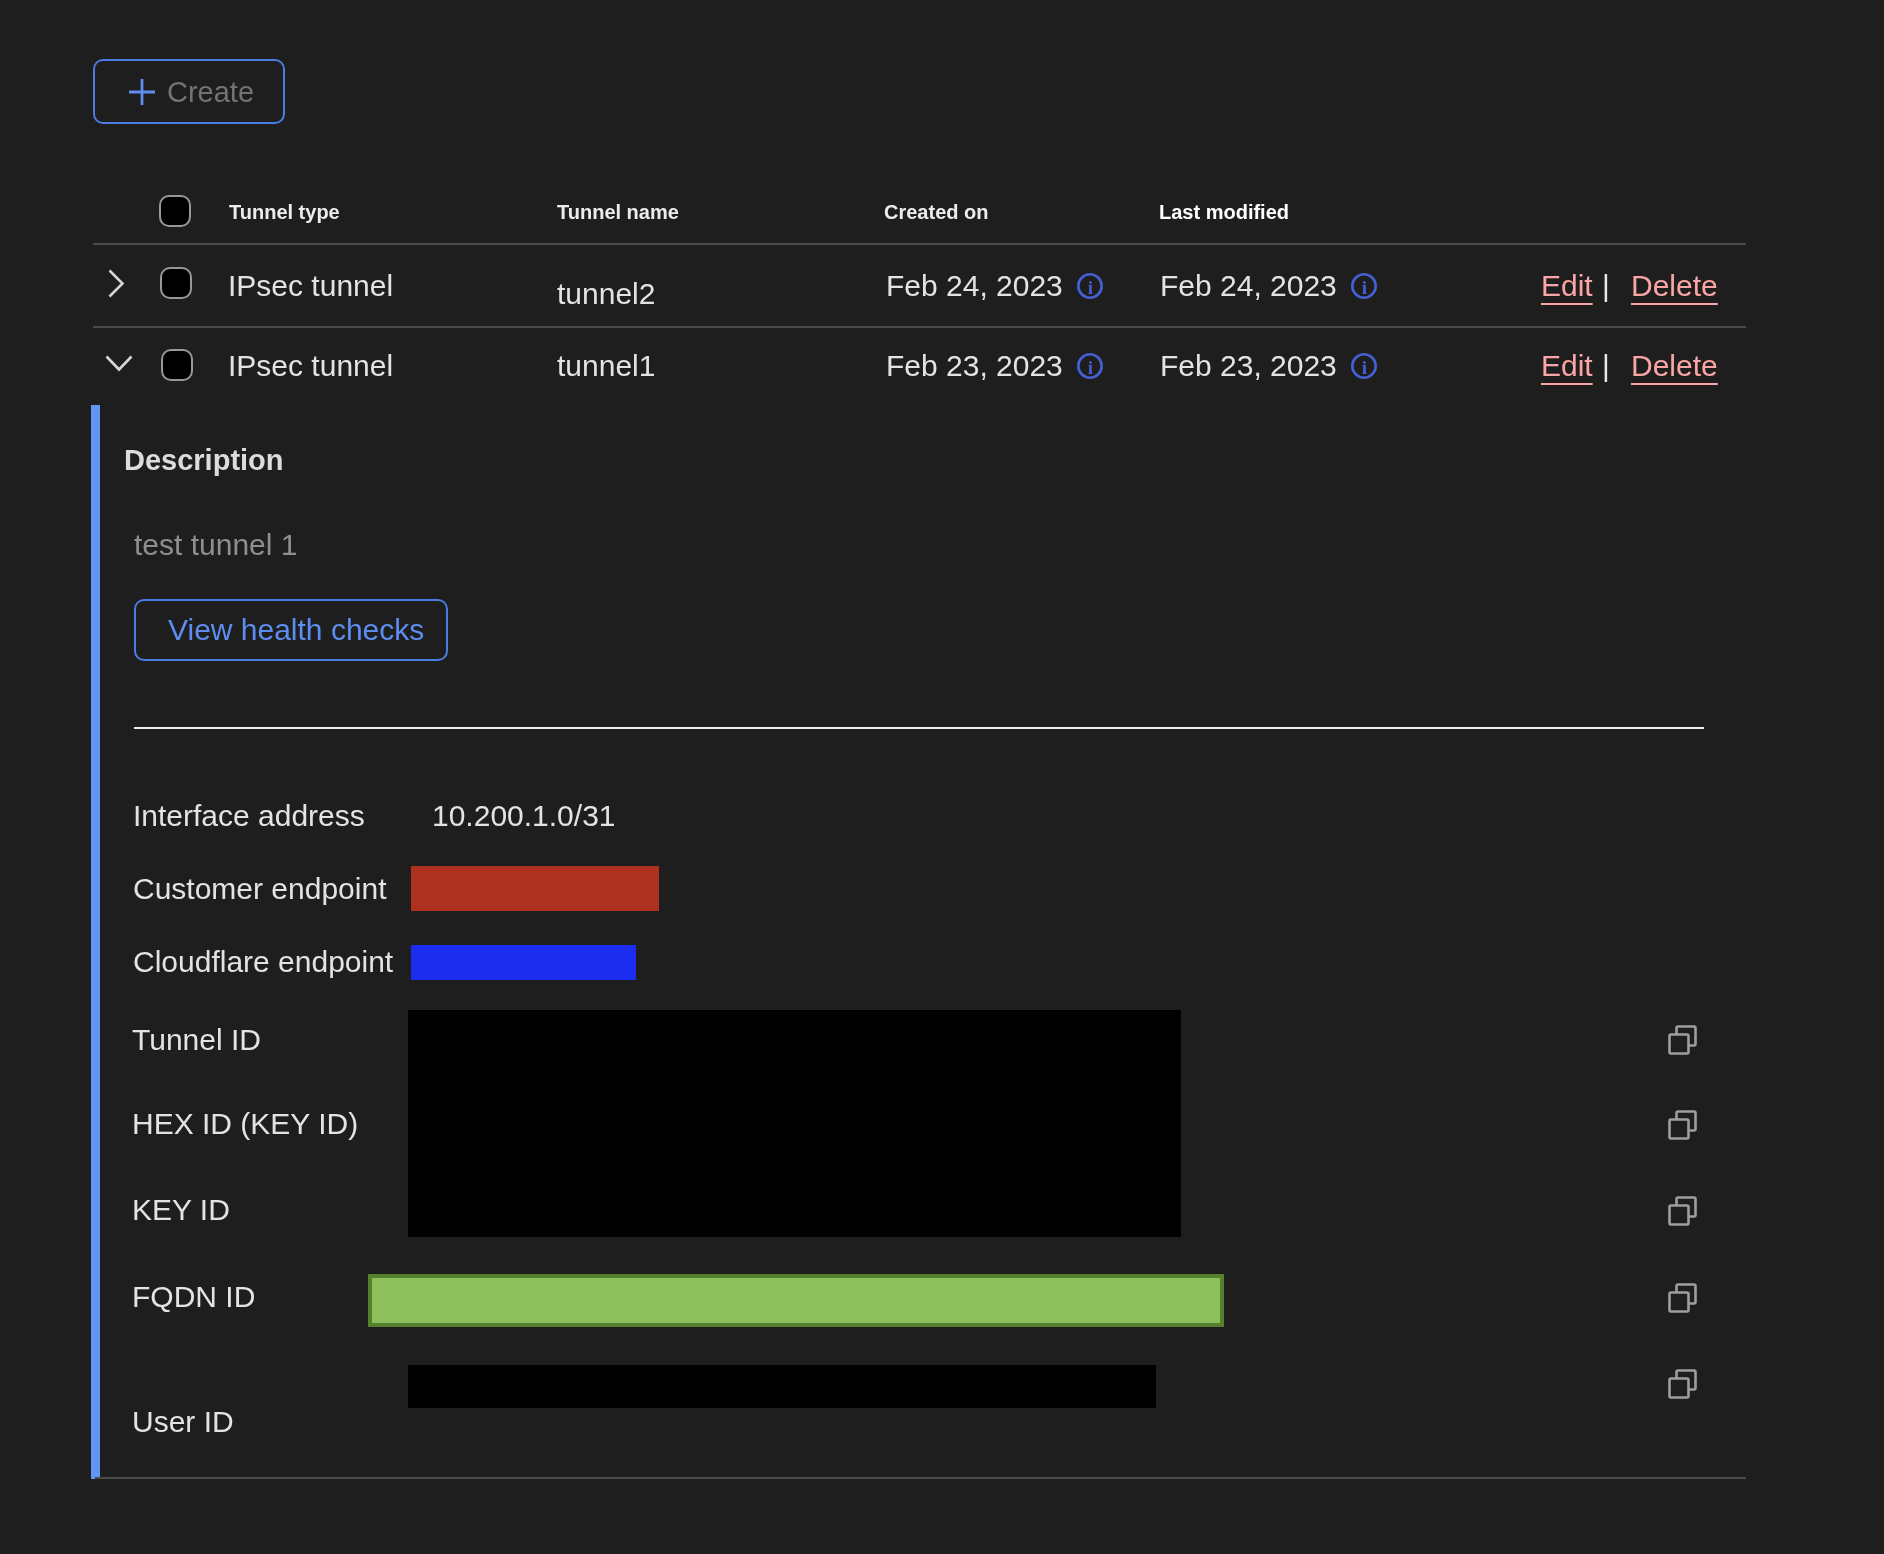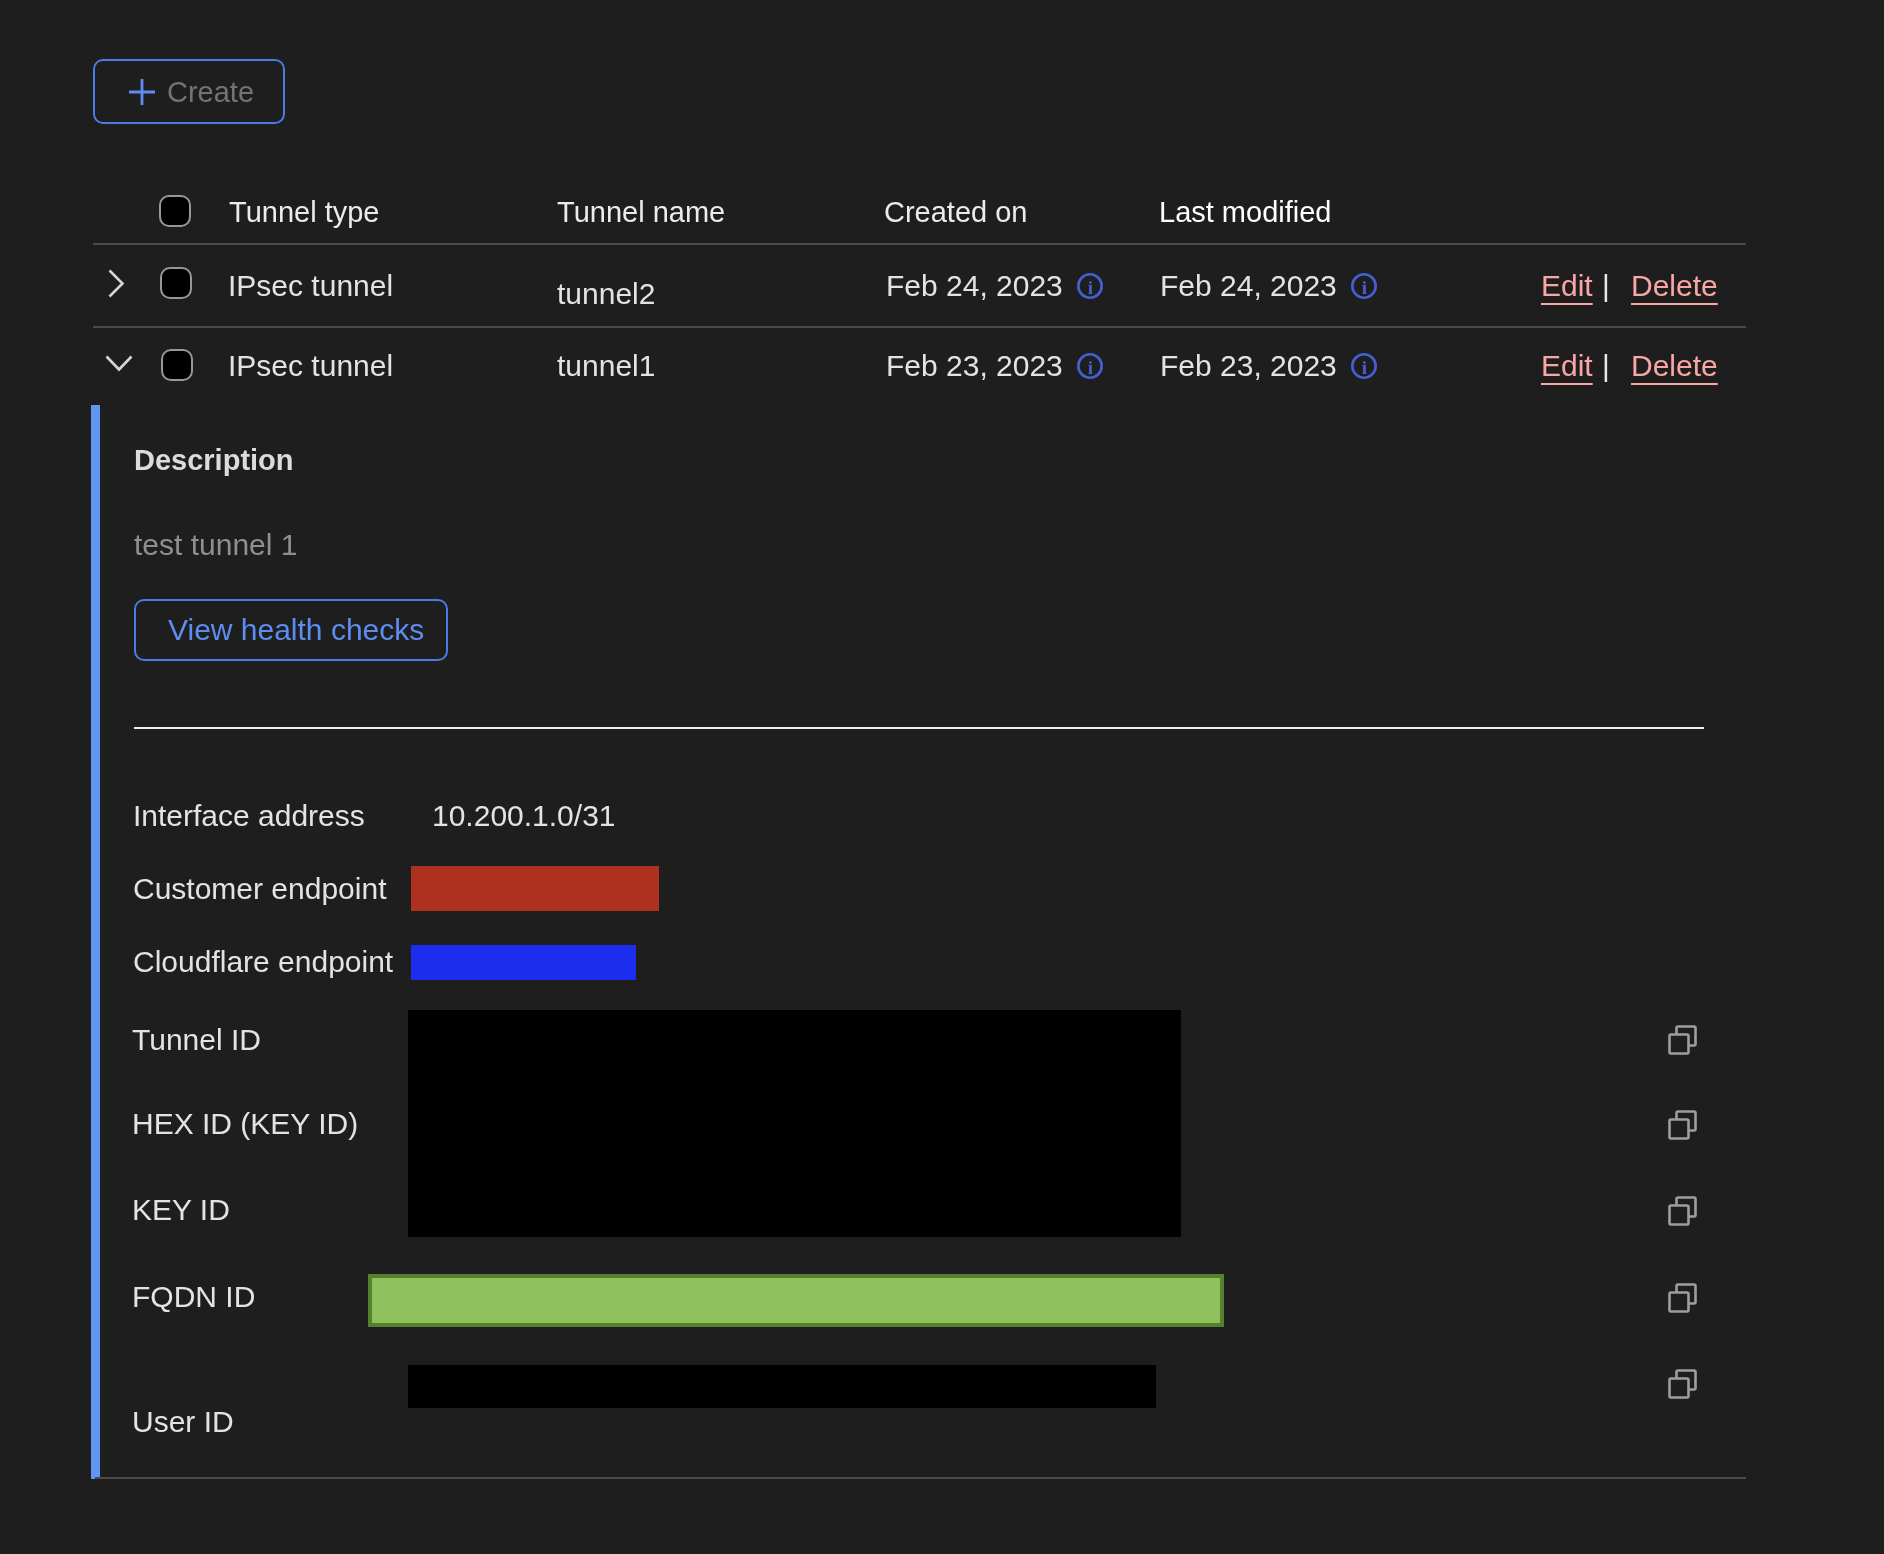--- a/index.html
+++ b/index.html
@@ -1,20 +1,20 @@
 <!DOCTYPE html>
 <html><head>
 <meta charset="utf-8">
 <style>
   * { margin:0; padding:0; box-sizing:border-box; }
   html,body { width:1884px; height:1554px; background:#1e1e1e; overflow:hidden;
     font-family:"Liberation Sans", sans-serif; }
   .abs { position:absolute; }
   .t { position:absolute; font-size:30px; line-height:36px; color:#e3e3e3; white-space:nowrap; }
-  .bold { font-weight:normal; font-size:29px; }
+  .bold { font-weight:bold; font-size:20px; }
   .hline { position:absolute; height:2px; background:#4a4a4a; }
   .cb { position:absolute; width:32px; height:32px; background:#000; border:2px solid #989898; border-radius:10px; }
   .link { position:absolute; font-size:30px; line-height:36px; color:#fca5a5; text-decoration:underline; text-underline-offset:7px; text-decoration-thickness:2px; white-space:nowrap; }
 </style>
 </head>
 <body>
 
 <div class="abs" style="left:93px; top:59px; width:192px; height:65px; border:2px solid #4a7ce2; border-radius:10px;"></div>
 <svg class="abs" style="left:128px; top:78px;" width="28" height="28" viewBox="0 0 28 28">
   <path d="M14 1 V27 M1 14 H27" stroke="#5d8df0" stroke-width="2.8" fill="none"></path>
@@ -48,21 +48,21 @@
 <div class="t" style="left:228px; top:348px;">IPsec tunnel</div>
 <div class="t" style="left:557px; top:348px;">tunnel1</div>
 <div class="t" style="left:886px; top:348px;">Feb 23, 2023</div>
 <div class="t" style="left:1160px; top:348px;">Feb 23, 2023</div>
 <div class="link" style="left:1541px; top:348px;">Edit</div>
 <div class="t" style="left:1602px; top:348px; color:#e8e8e8;">|</div>
 <div class="link" style="left:1631px; top:348px;">Delete</div>
 
 <div class="abs" style="left:91px; top:405px; width:9px; height:1074px; background:#6095f2;"></div>
 
-<div class="t" style="left:134px; top:442px; font-weight:600; font-size:29px; color:#dcdcdc;">Description</div>
+<div class="t" style="left:124px; top:442px; font-weight:600; font-size:29px; color:#dcdcdc;">Description</div>
 <div class="t" style="left:134px; top:527px; color:#8f8f8f;">test tunnel 1</div>
 
 <div class="abs" style="left:134px; top:599px; width:314px; height:62px; border:2px solid #4a7ce2; border-radius:10px;"></div>
 <div class="t" style="left:168px; top:612px; color:#5d8df0;">View health checks</div>
 
 <div class="abs" style="left:134px; top:727px; width:1570px; height:2px; background:#ededed;"></div>
 
 <div class="t" style="left:133px; top:798px;">Interface address</div>
 <div class="t" style="left:432px; top:798px;">10.200.1.0/31</div>
 

